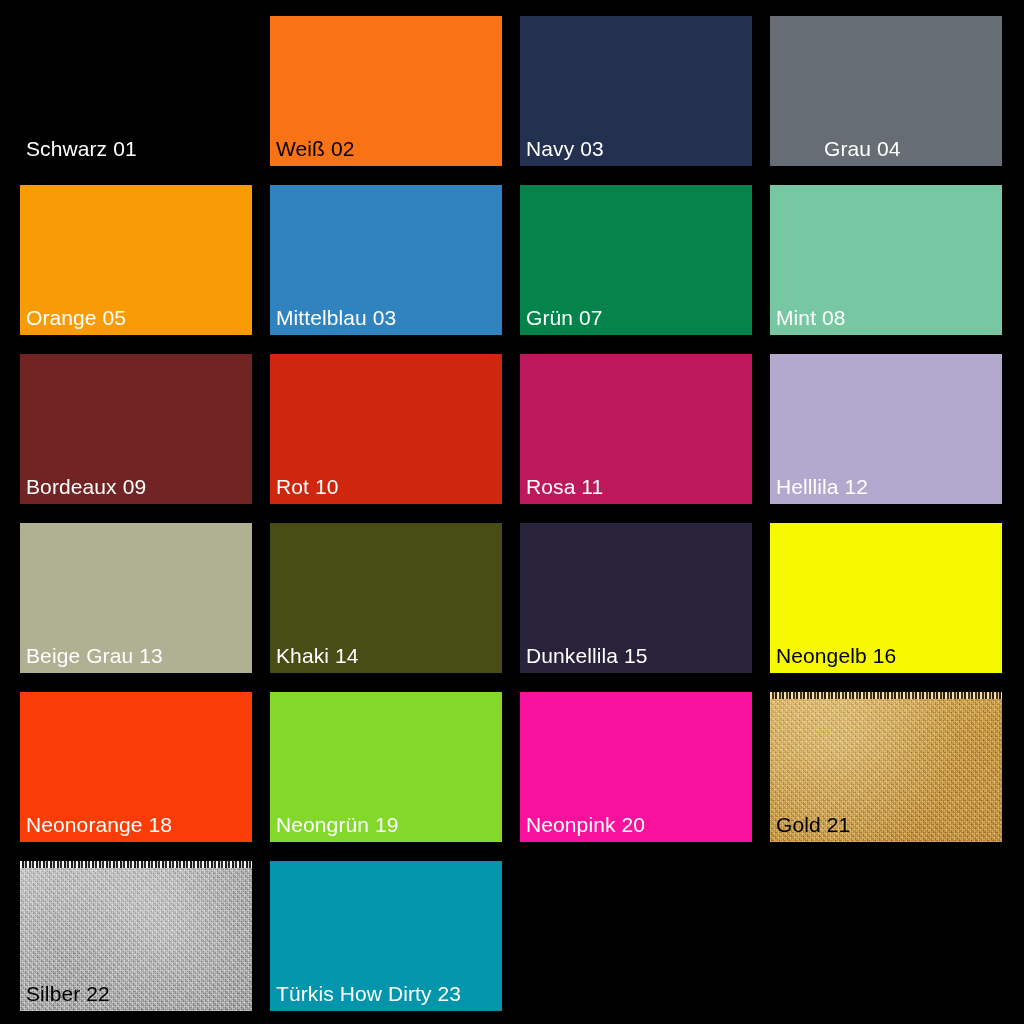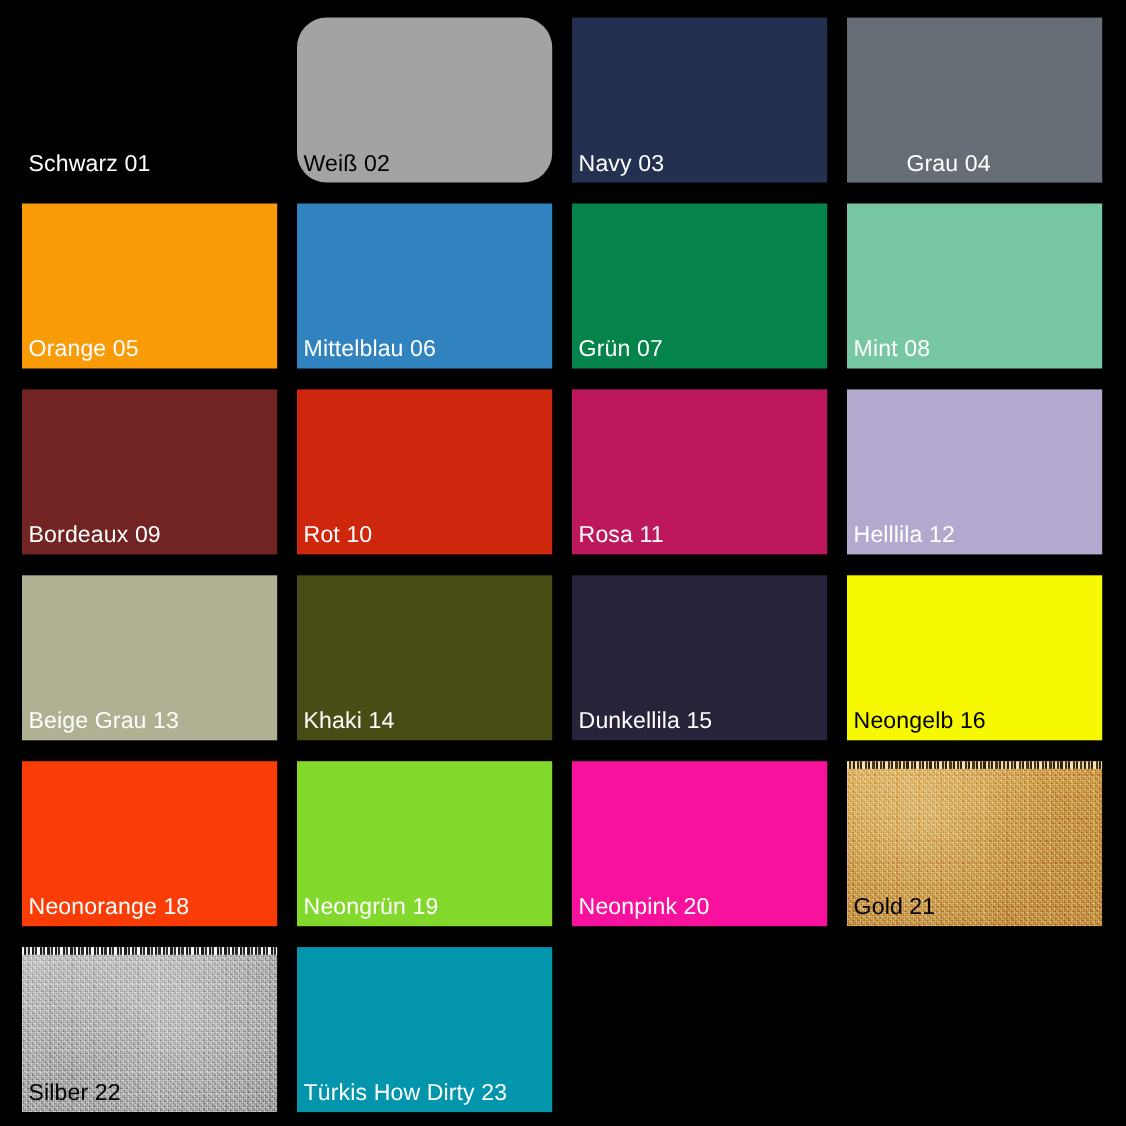--- a/index.html
+++ b/index.html
@@ -95,34 +95,34 @@
       #f6f6f6 0 2px, #1c1c1c 2px 4px, #d4d4d4 4px 5px, #2b2b2b 5px 7px);
   }
 </style>
 </head>
 <body>
 
 <div id="swatch-grid">
     <div class="swatch" style="background-color: rgb(0, 0, 0);">
       <span class="swatch-label" style="color: rgb(255, 255, 255);">Schwarz 01</span>
     </div>
-    <div class="swatch" style="background-color: #a3a3a3; border-radius: 27px;">
+    <div class="swatch" style="background-color: #f97316;">
       <span class="swatch-label" style="color: rgb(0, 0, 0);">Weiß 02</span>
     </div>
     <div class="swatch" style="background-color: rgb(35, 48, 79);">
       <span class="swatch-label" style="color: rgb(255, 255, 255);">Navy 03</span>
     </div>
     <div class="swatch" style="background-color: rgb(102, 109, 116);">
       <span class="swatch-label" style="color: rgb(255, 255, 255); margin-left: 48px;">Grau 04</span>
     </div>
     <div class="swatch" style="background-color: rgb(248, 155, 6);">
       <span class="swatch-label" style="color: rgb(255, 255, 255);">Orange 05</span>
     </div>
     <div class="swatch" style="background-color: rgb(49, 131, 191);">
-      <span class="swatch-label" style="color: rgb(255, 255, 255);">Mittelblau 06</span>
+      <span class="swatch-label" style="color: rgb(255, 255, 255);">Mittelblau 03</span>
     </div>
     <div class="swatch" style="background-color: rgb(4, 132, 74);">
       <span class="swatch-label" style="color: rgb(255, 255, 255);">Grün 07</span>
     </div>
     <div class="swatch" style="background-color: rgb(119, 200, 162);">
       <span class="swatch-label" style="color: rgb(255, 255, 255);">Mint 08</span>
     </div>
     <div class="swatch" style="background-color: rgb(113, 36, 35);">
       <span class="swatch-label" style="color: rgb(255, 255, 255);">Bordeaux 09</span>
     </div>

